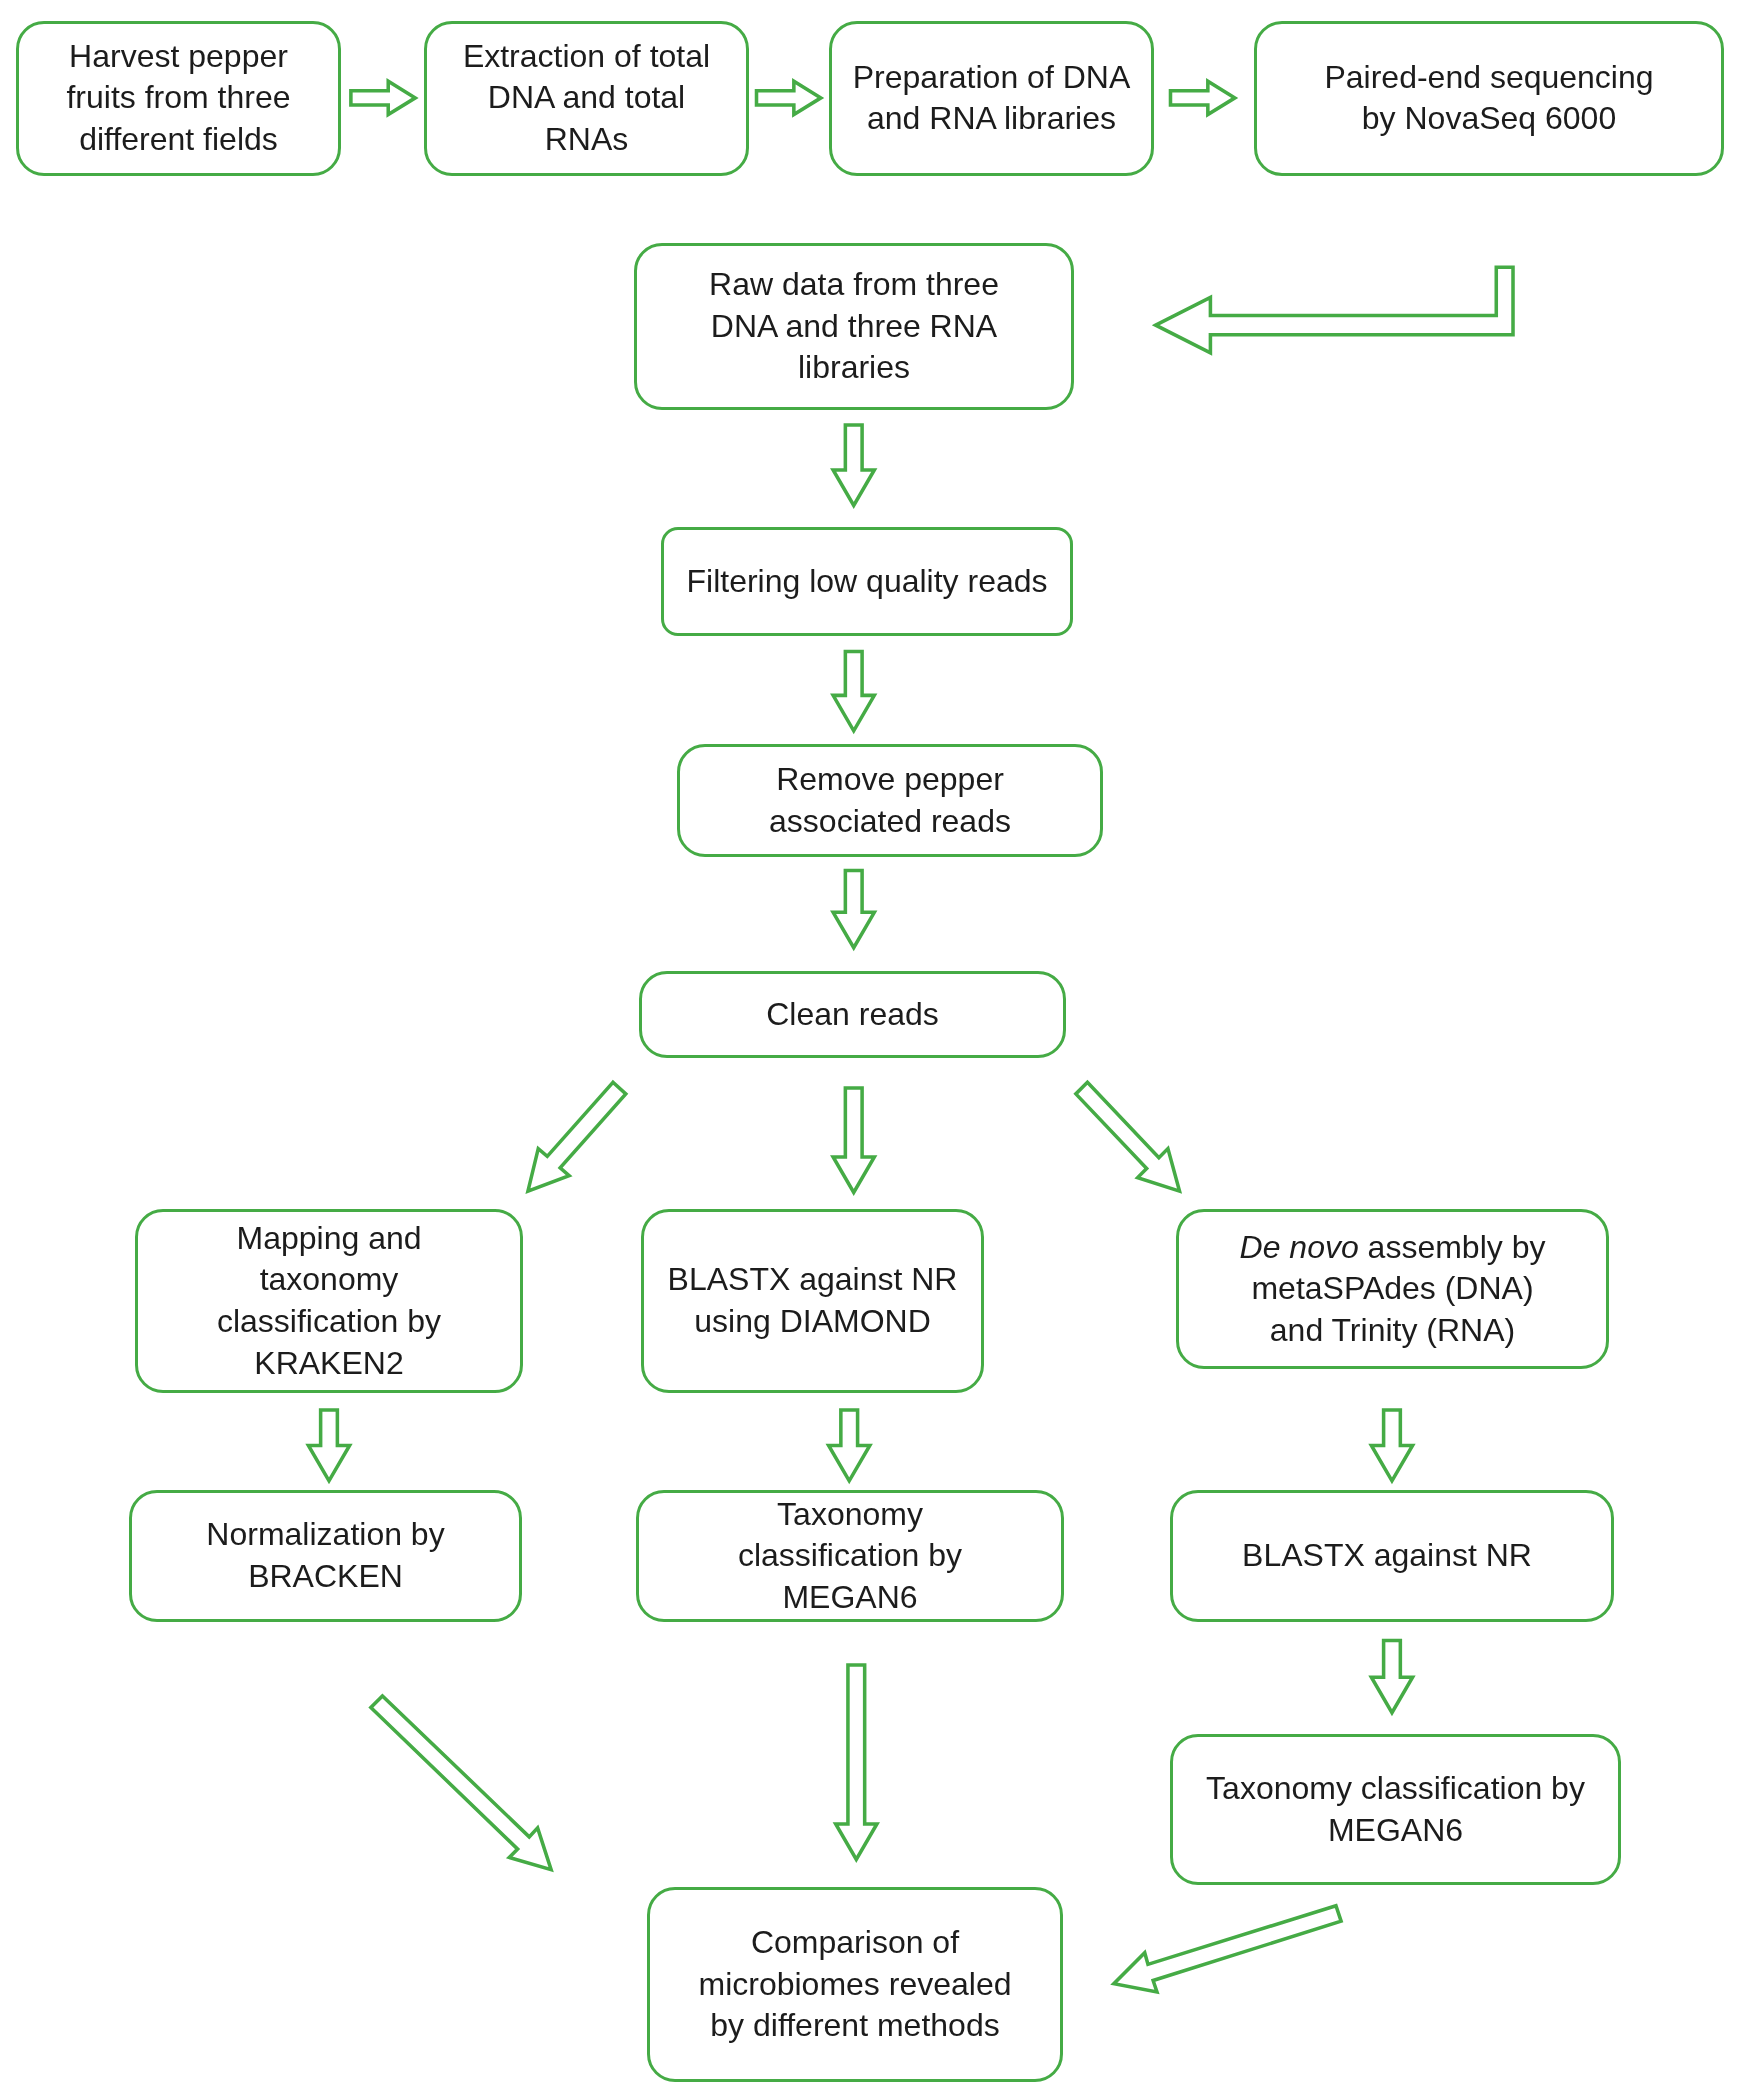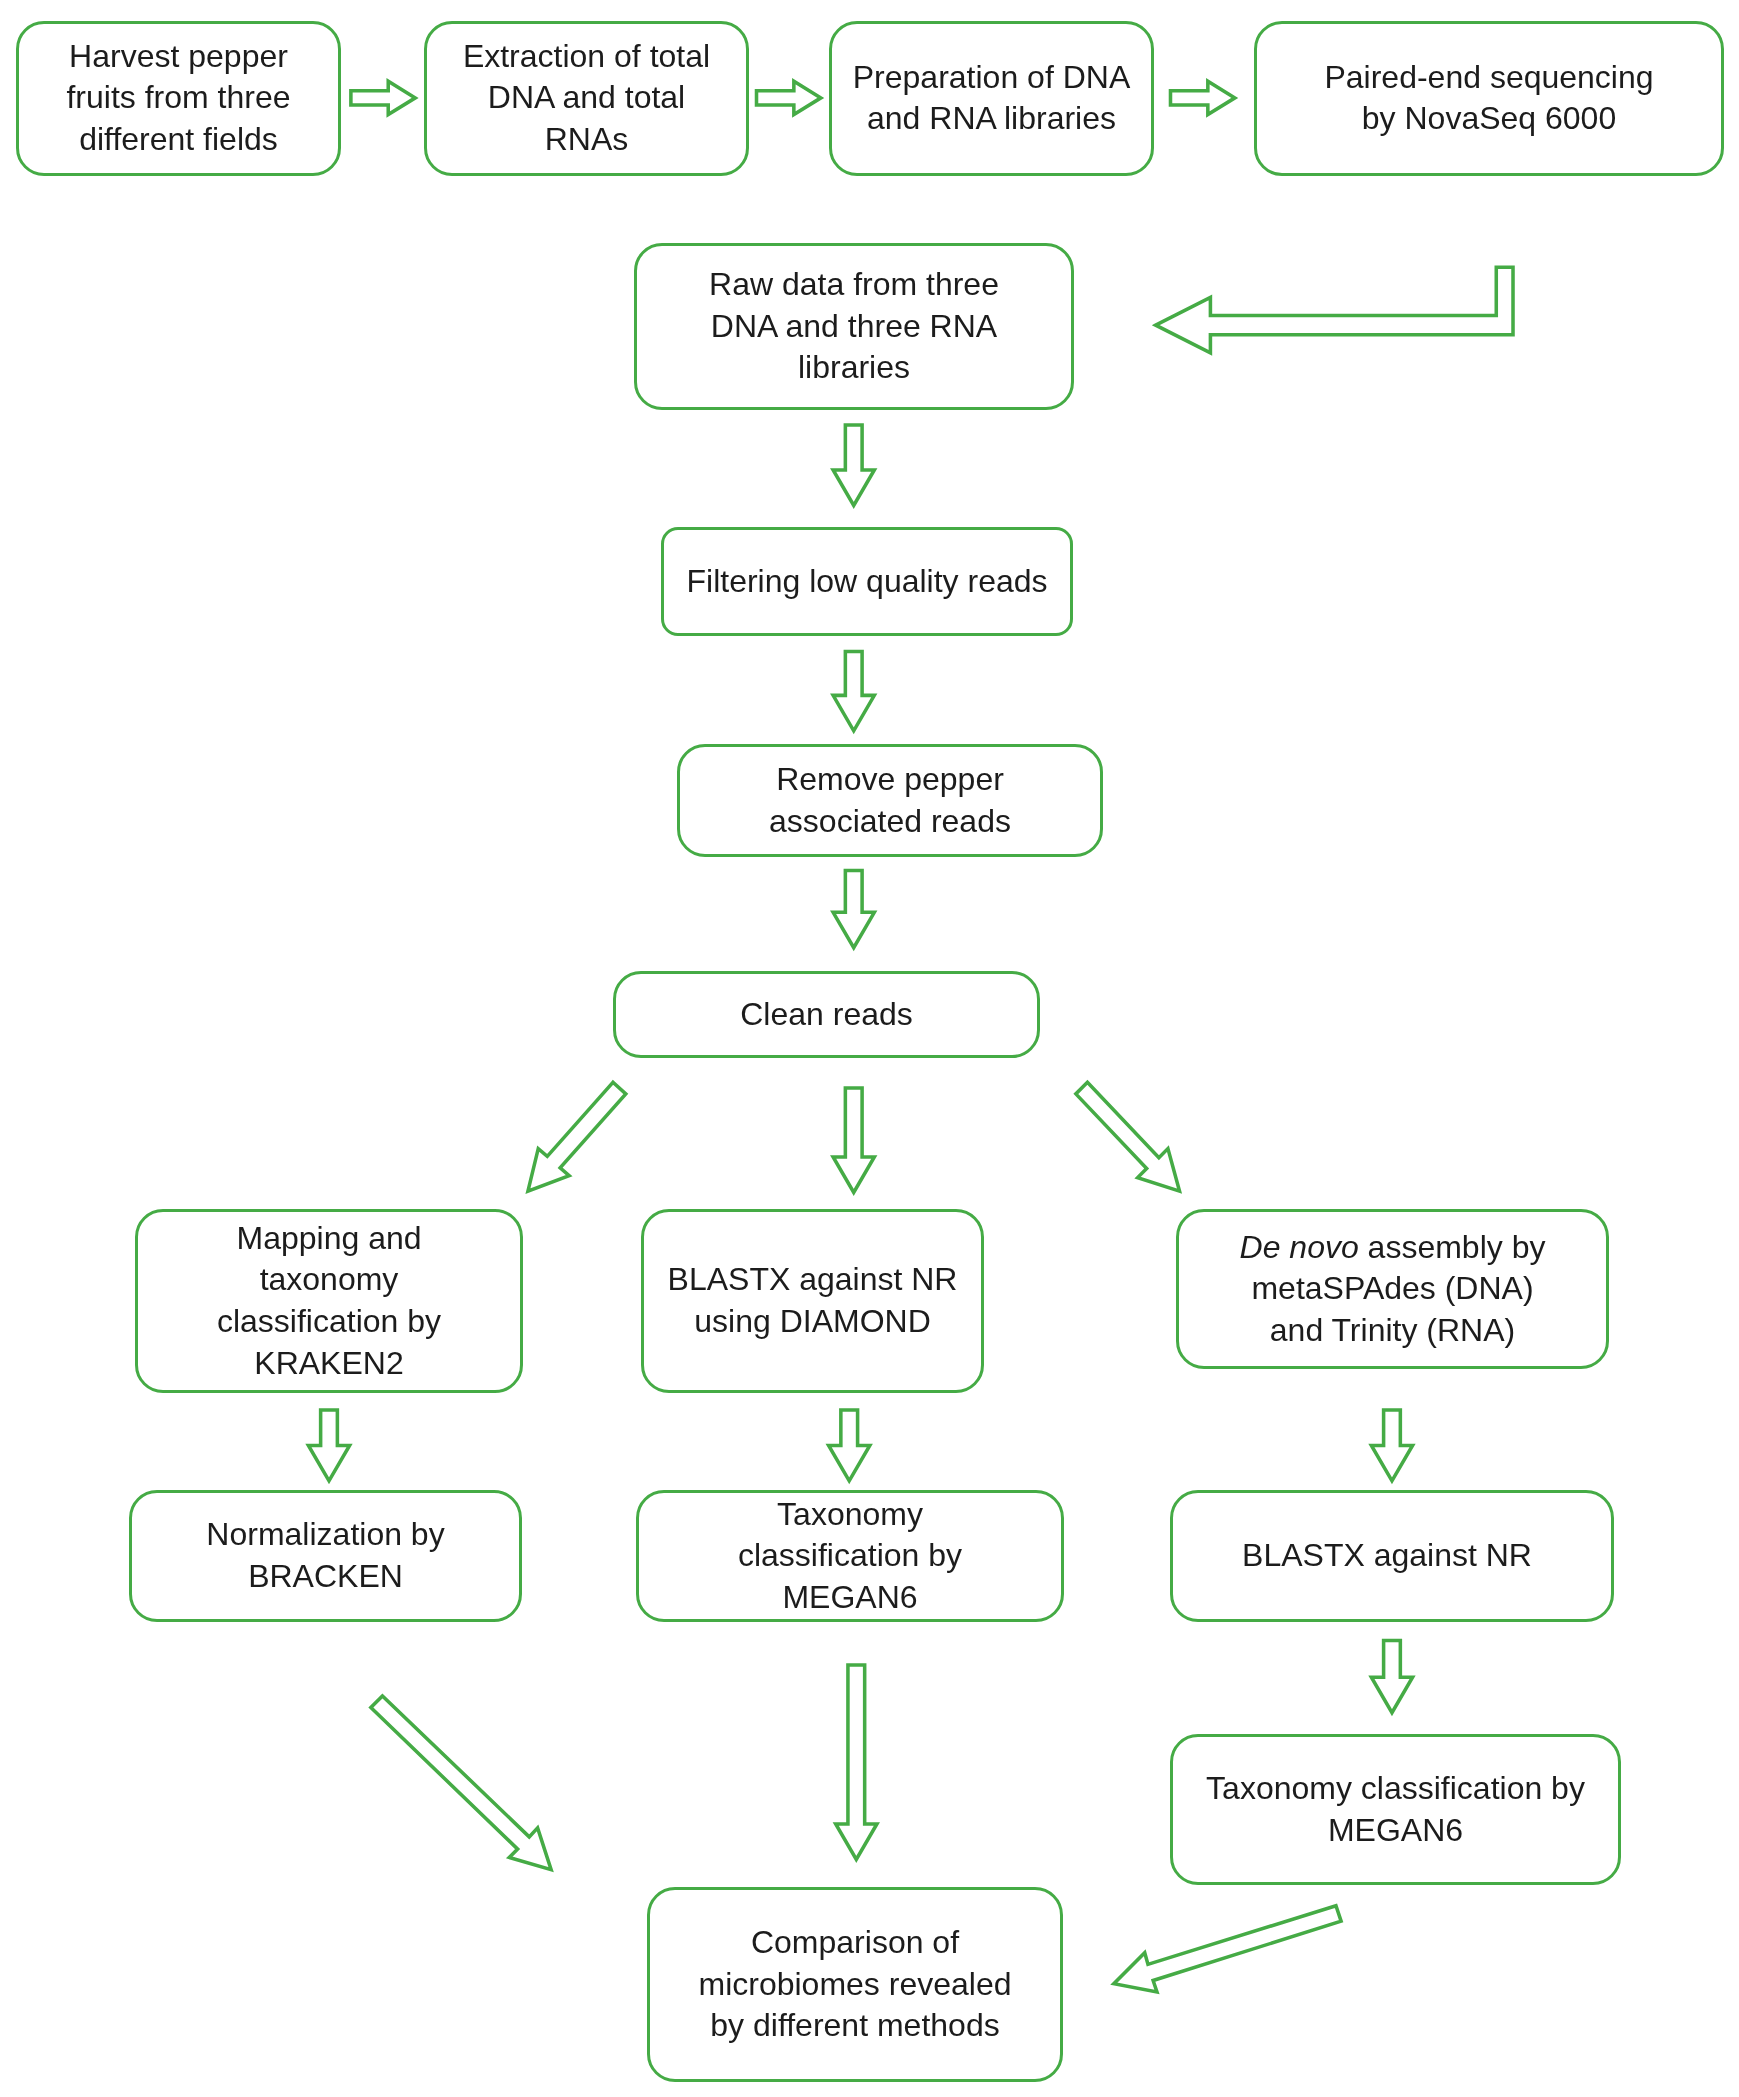--- a/index.html
+++ b/index.html
@@ -91,21 +91,21 @@
 
   <div class="node" style="left:634px;top:243px;width:440px;height:167px;">
     <span class="lbl" style="max-width:335px">Raw data from three DNA and three RNA libraries</span>
   </div>
   <div class="node" style="left:661px;top:527px;width:412px;height:109px;border-radius:17px;">
     <span class="lbl">Filtering low quality reads</span>
   </div>
   <div class="node" style="left:677px;top:744px;width:426px;height:113px;">
     <span class="lbl">Remove pepper associated reads</span>
   </div>
-  <div class="node" style="left:613px;top:971px;width:427px;height:87px;">
+  <div class="node" style="left:639px;top:971px;width:427px;height:87px;">
     <span class="lbl">Clean reads</span>
   </div>
 
   <div class="node" style="left:135px;top:1209px;width:388px;height:184px;">
     <span class="lbl" style="max-width:277px">Mapping and taxonomy classification by KRAKEN2</span>
   </div>
   <div class="node" style="left:641px;top:1209px;width:343px;height:184px;">
     <span class="lbl">BLASTX against NR using DIAMOND</span>
   </div>
   <div class="node" style="left:1176px;top:1209px;width:433px;height:160px;">

